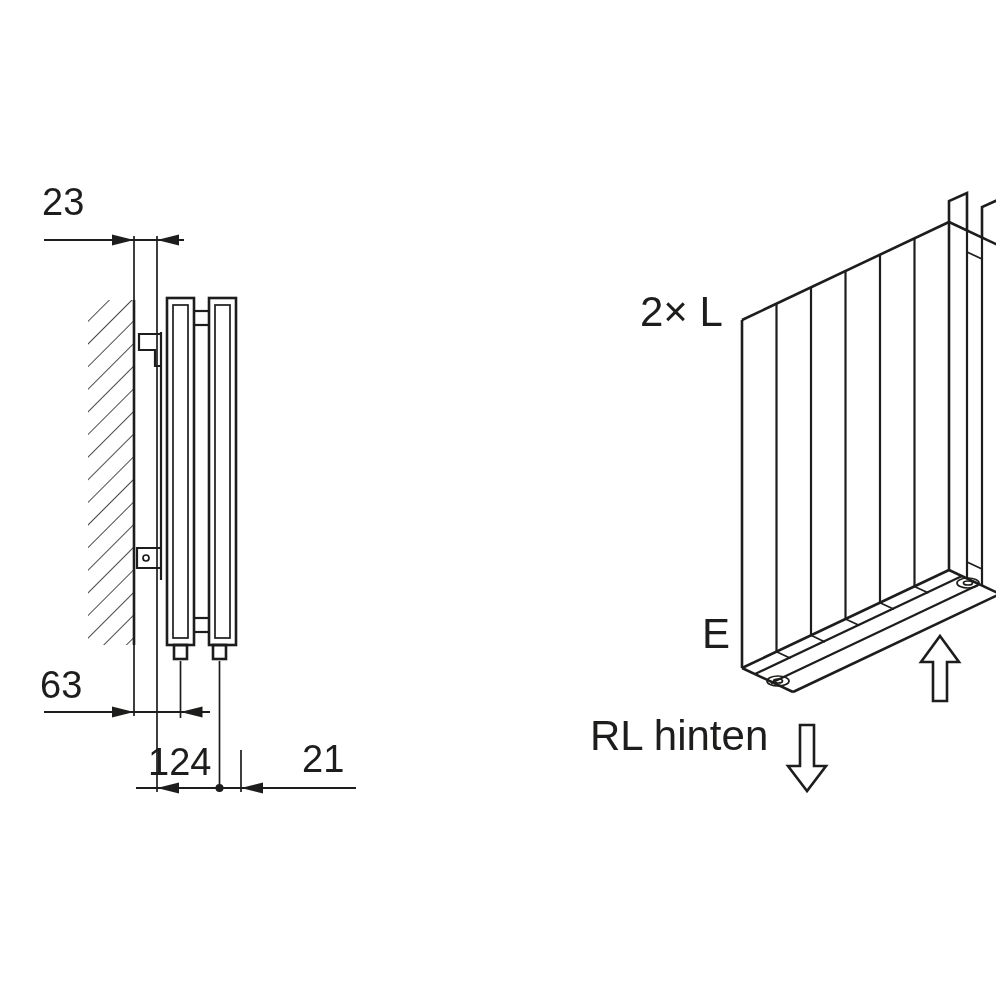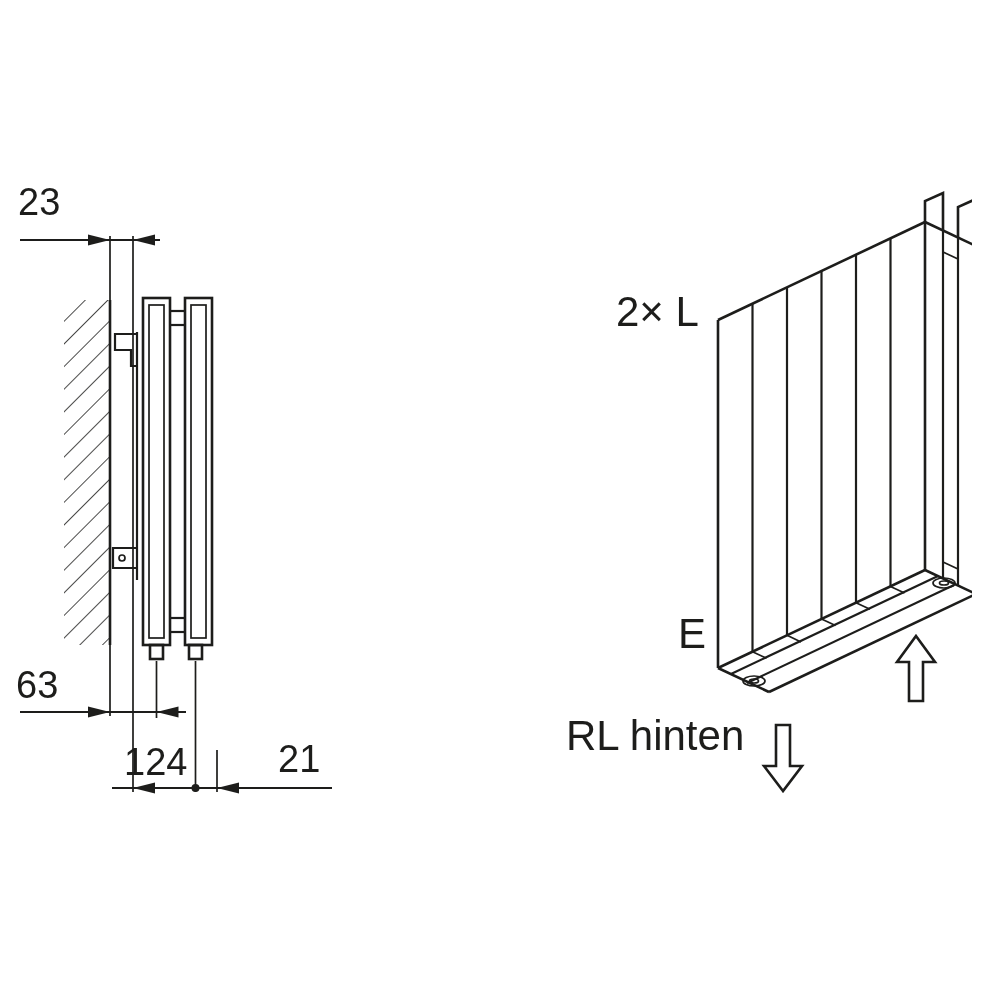--- a/index.html
+++ b/index.html
@@ -1,18 +1,18 @@
 <!DOCTYPE html>
 <html style="--line: #1d1d1b; --bg: #ffffff;"><head>
 <meta charset="utf-8">
 <style>
   :root { --line:#1d1d1b; --bg:#ffffff; }
   html,body{margin:0;padding:0;background:var(--bg);}
   .canvas{width:972px;height:1000px;background:var(--bg);position:relative;overflow:hidden;
-          font-family:"Liberation Sans",sans-serif;}
+          font-family:"Liberation Sans",sans-serif;padding-left:24px;}
   svg{display:block;color:var(--line);}
   .o   {stroke:currentColor;stroke-width:2.6;fill:none;stroke-linecap:butt;stroke-linejoin:miter;}
   .mid {stroke:currentColor;stroke-width:2.2;fill:none;}
   .thin{stroke:currentColor;stroke-width:1.7;fill:none;}
   .dim {stroke:currentColor;stroke-width:1.8;fill:none;}
   .arr {fill:currentColor;stroke:none;}
   .dot {fill:currentColor;stroke:none;}
   .outline-arrow{fill:var(--bg);stroke:currentColor;stroke-width:2.6;stroke-linejoin:miter;}
   text.num{fill:currentColor;font-size:38px;font-family:"Liberation Sans",sans-serif;}
   text.big{fill:currentColor;font-size:42px;font-family:"Liberation Sans",sans-serif;}

